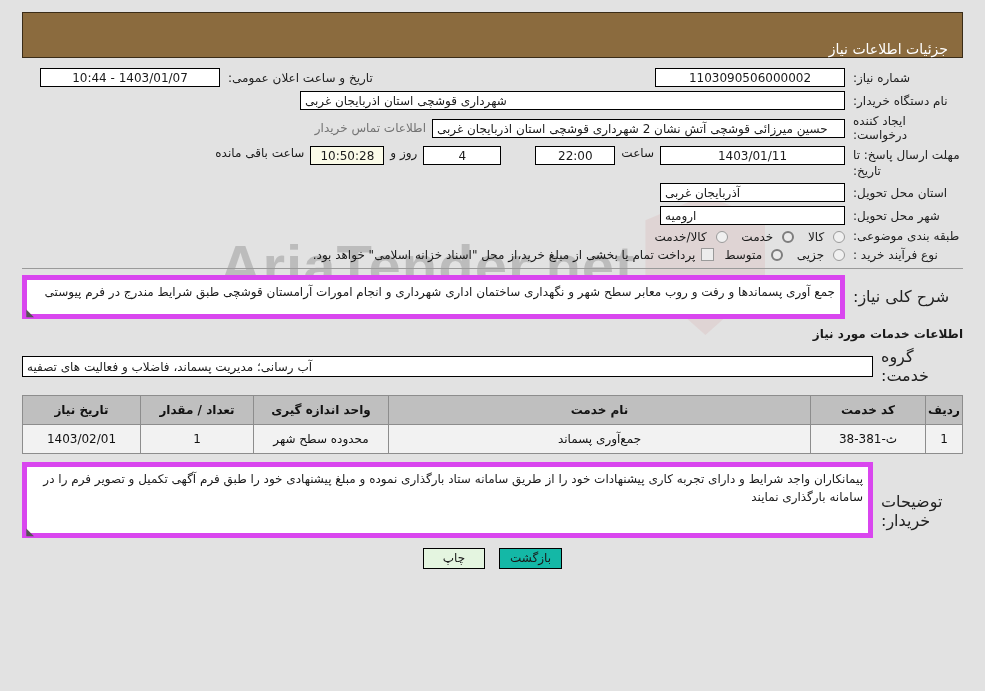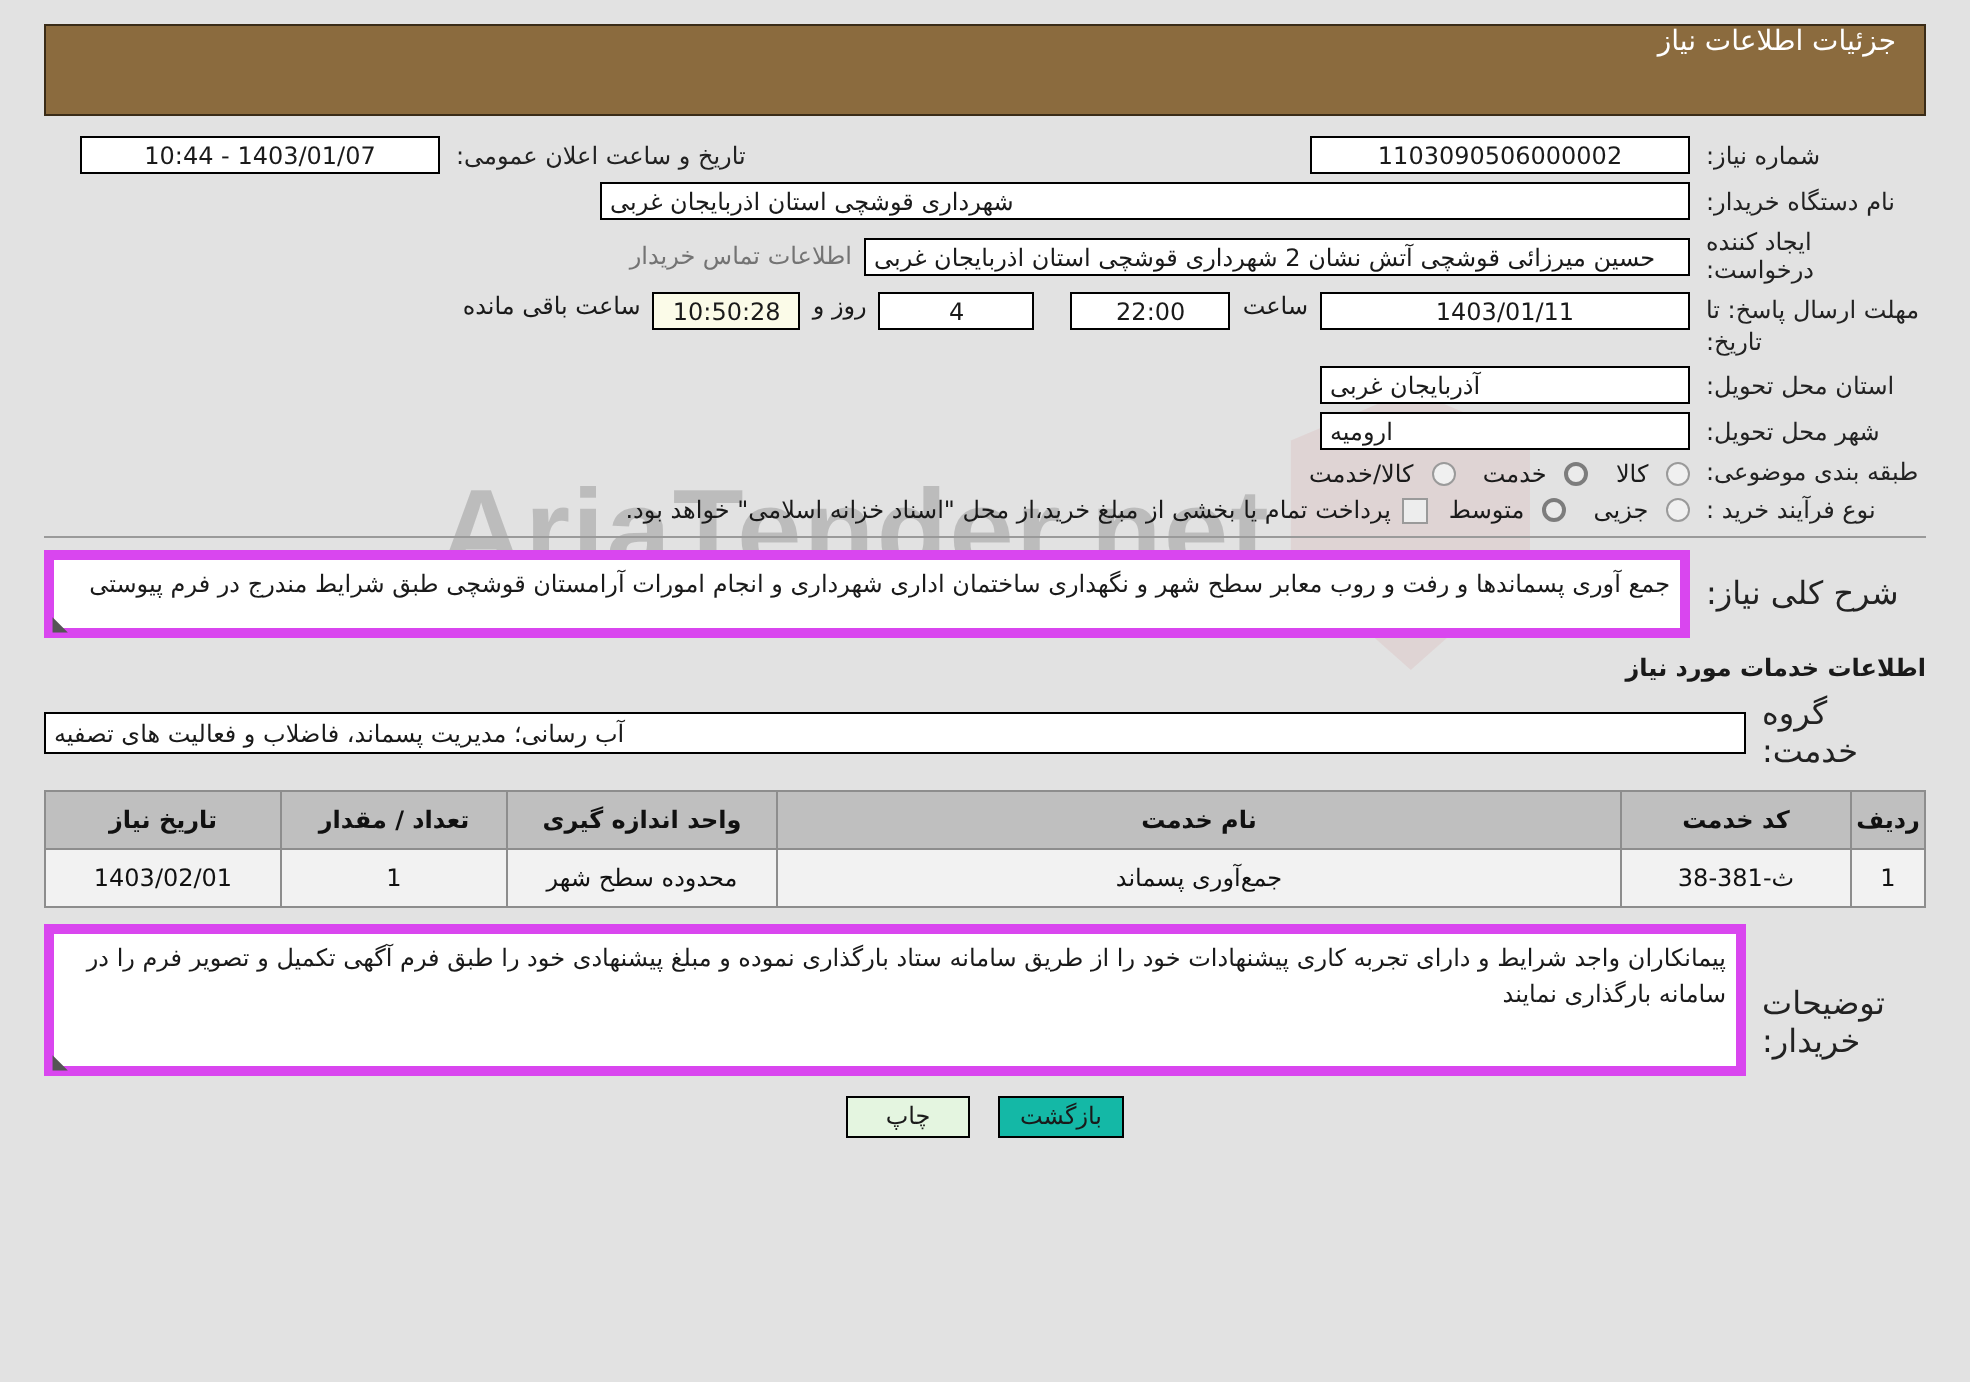--- a/index.html
+++ b/index.html
@@ -28,21 +28,21 @@
     background:#c23b3b;opacity:.5;
     clip-path:polygon(50% 0%,100% 18%,100% 62%,50% 100%,0% 62%,0% 18%);
   }
   .layer{position:relative;z-index:2;}
 
   #app-header{
     margin:12px 22px 0 22px;
     height:46px;
     background:#8b6b3e;
     border:1px solid #3a2c18;
-    display:flex;align-items:flex-start;justify-content:flex-start;
+    display:flex;align-items:flex-end;justify-content:flex-start;
     box-sizing:border-box;
   }
   #app-header .title{
     color:#ffffff;font-size:14px;padding-right:14px;
   }
 
   #content{
     margin:10px 22px 0 22px;
   }
 
@@ -151,21 +151,21 @@
     <div class="row">
       <div class="lbl lbl-w">ایجاد کننده درخواست:</div>
       <div class="fld rt" style="width:413px;">حسین میرزائی قوشچی آتش نشان 2 شهرداری قوشچی استان اذربایجان غربی</div>
       <div class="link">اطلاعات تماس خریدار</div>
     </div>
 
     <div class="row" style="align-items:flex-start;">
       <div class="lbl lbl-w" style="line-height:16px;padding-top:1px;">مهلت ارسال پاسخ: تا تاریخ:</div>
       <div class="fld" style="width:185px;">1403/01/11</div>
       <div class="sub-lbl">ساعت</div>
-      <div class="fld" style="width:80px;">22:00</div>
+      <div class="fld" style="width:80px;margin-left:16px;">22:00</div>
       <div style="width:18px;"></div>
       <div class="fld" style="width:78px;">4</div>
       <div class="sub-lbl">روز و</div>
       <div class="fld cream" style="width:74px;">10:50:28</div>
       <div class="sub-lbl">ساعت باقی مانده</div>
     </div>
 
     <div class="row">
       <div class="lbl lbl-w">استان محل تحویل:</div>
       <div class="fld rt" style="width:185px;">آذربایجان غربی</div>

